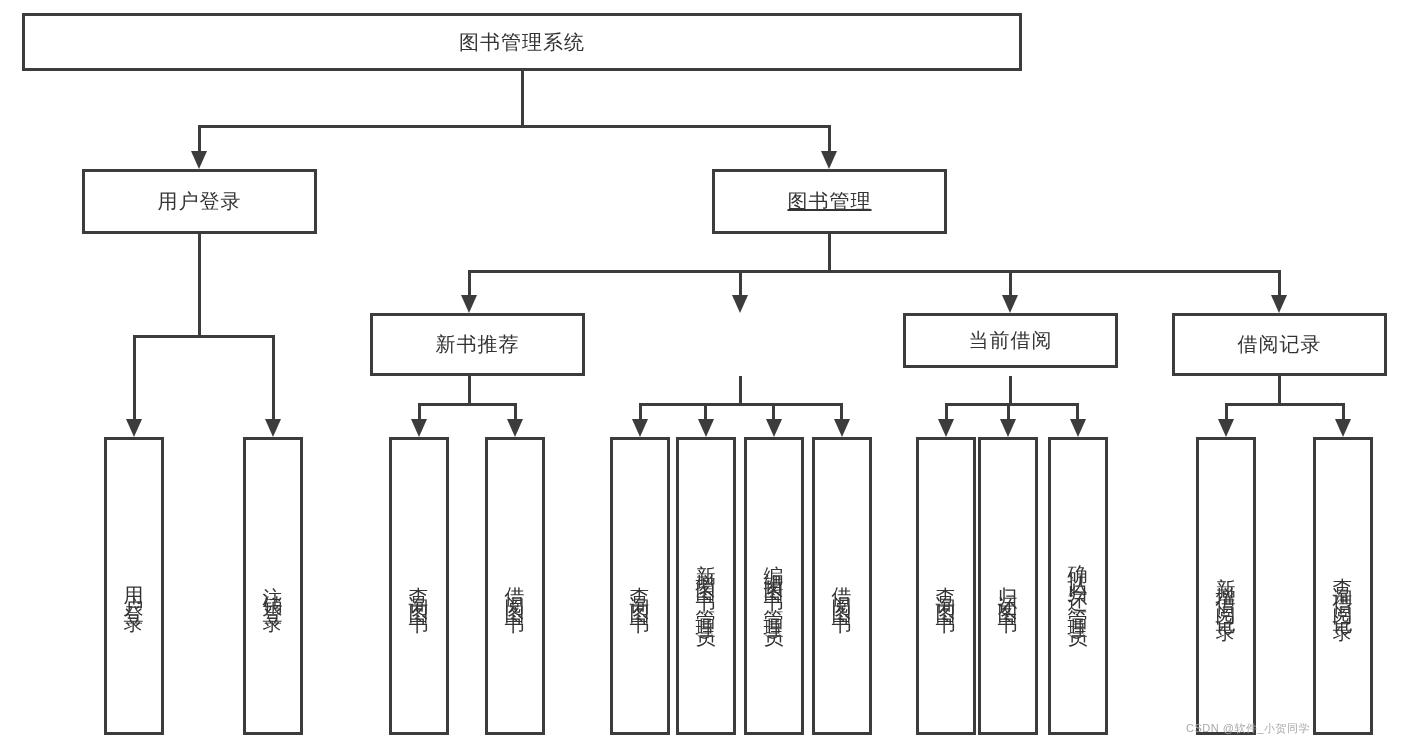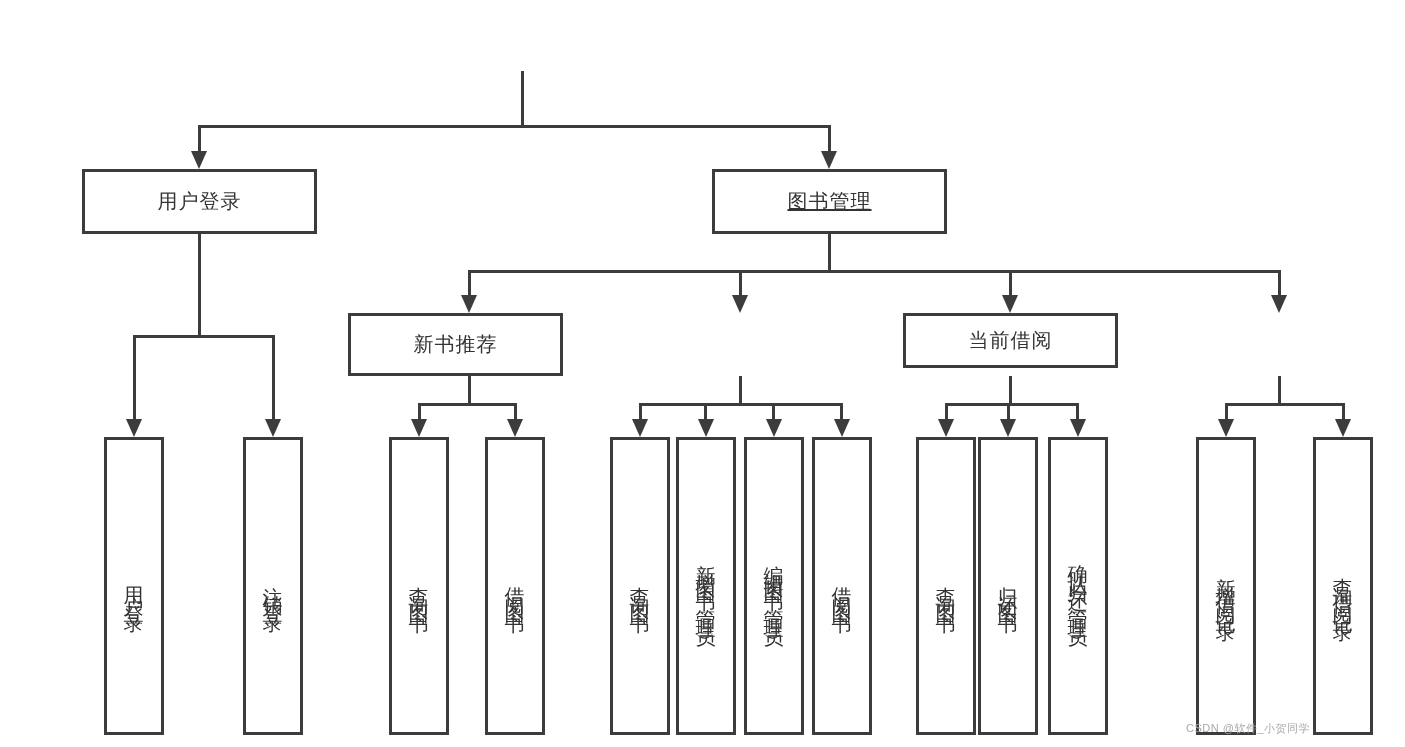--- a/index.html
+++ b/index.html
@@ -57,26 +57,28 @@
     letter-spacing: 0.5px;
     white-space: nowrap;
     z-index: 3;
   }
 </style>
 </head>
 <body>
 
 <div id="canvas">
 
+  <div class="node" style="left:22px; top:13px; width:1000px; height:58px;">图书管理系统</div>
 
   <div class="node" style="left:82px; top:169px; width:235px; height:65px;">用户登录</div>
   <div class="node" style="left:712px; top:169px; width:235px; height:65px;text-decoration:underline;">图书管理</div>
 
-  <div class="node" style="left:348px; top:313px; width:215px; height:63px;">新书推荐</div>
+  <div class="node" style="left:370px; top:313px; width:215px; height:63px;">新书推荐</div>
   <div class="node" style="left:903px; top:313px; width:215px; height:55px;">当前借阅</div>
+  <div class="node" style="left:1172px; top:313px; width:215px; height:63px;">借阅记录</div>
 
   <div class="node vnode" style="left:104px; top:437px; width:60px; height:298px;">用户登录</div>
   <div class="node vnode" style="left:243px; top:437px; width:60px; height:298px;">注销登录</div>
 
   <div class="node vnode" style="left:389px; top:437px; width:60px; height:298px;">查询图书</div>
   <div class="node vnode" style="left:485px; top:437px; width:60px; height:298px;">借阅图书</div>
 
   <div class="node vnode" style="left:610px; top:437px; width:60px; height:298px;">查询图书</div>
   <div class="node vnode" style="left:676px; top:437px; width:60px; height:298px;">新增图书（管理员）</div>
   <div class="node vnode" style="left:744px; top:437px; width:60px; height:298px;">编辑图书（管理员）</div>

